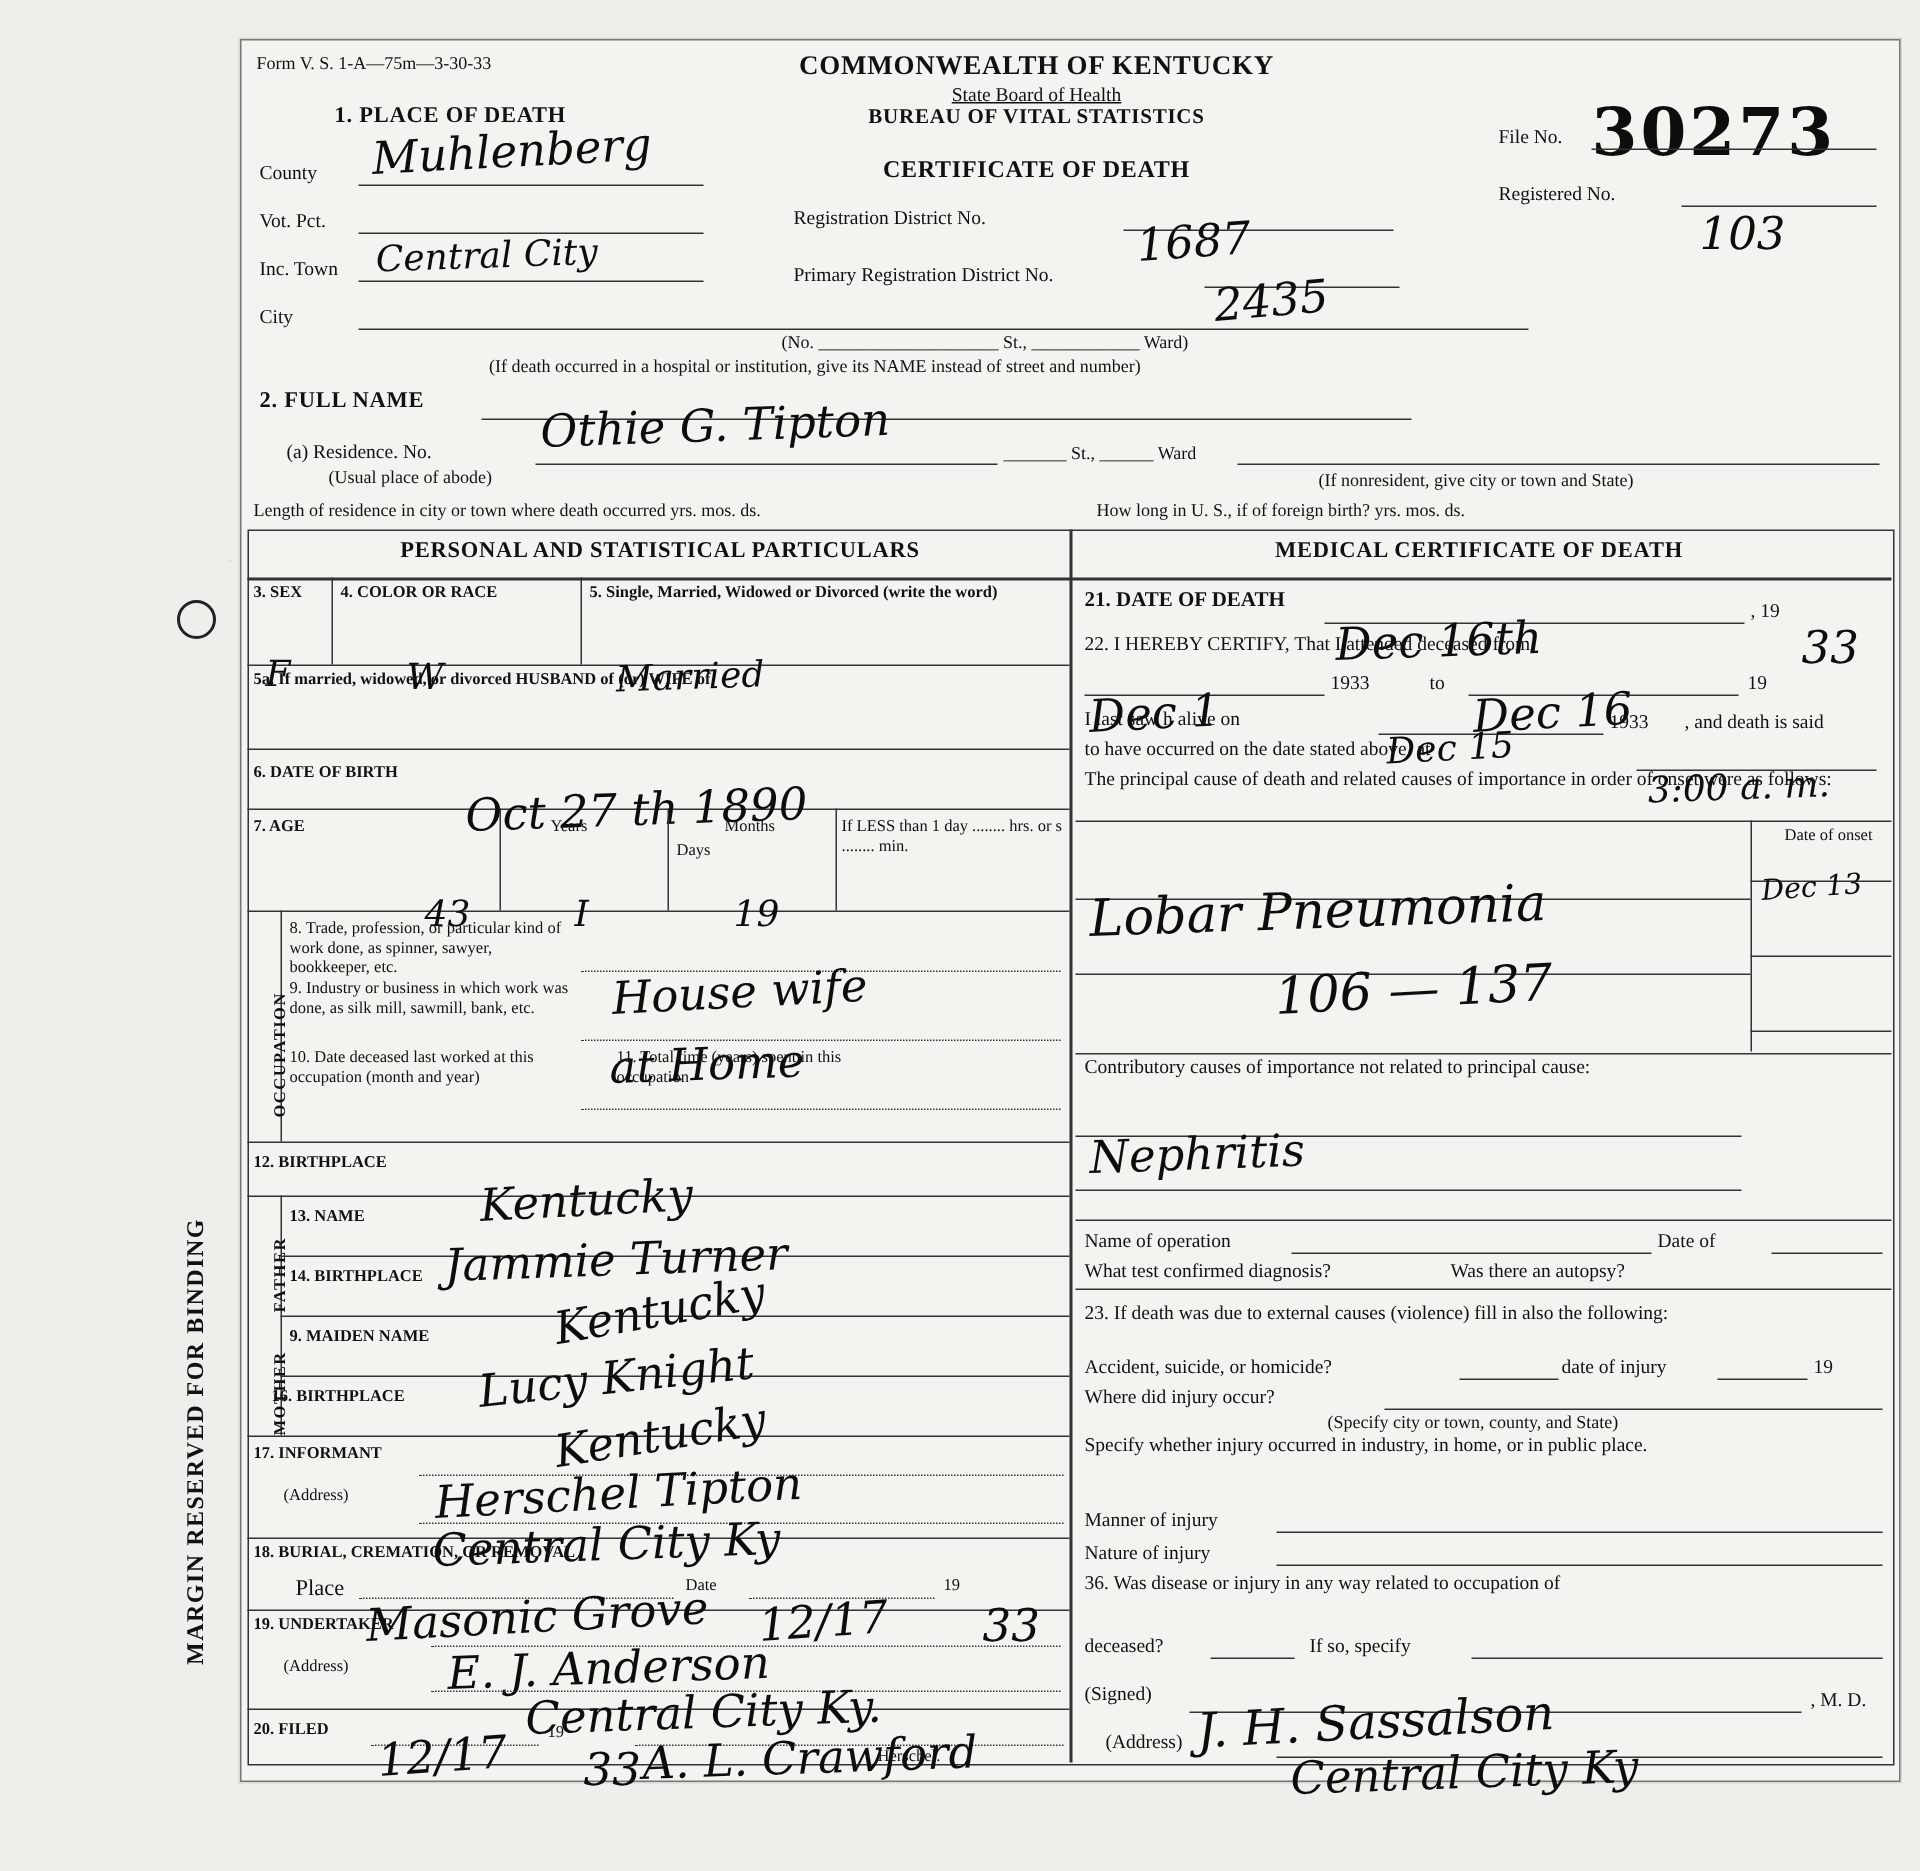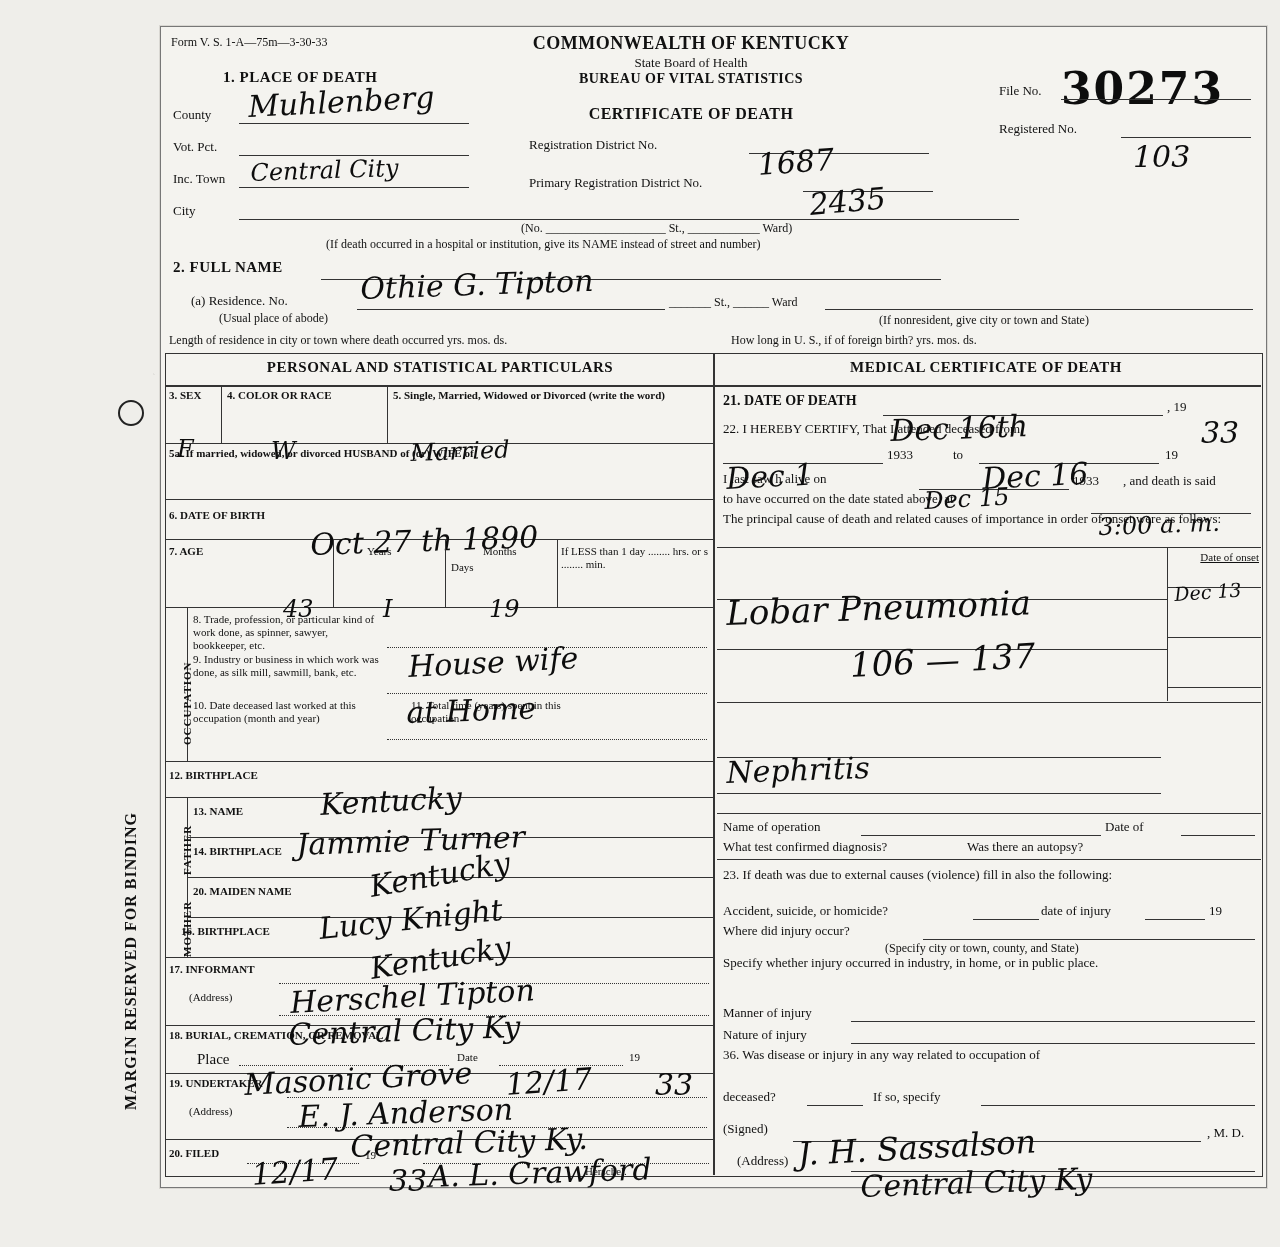--- a/index.html
+++ b/index.html
@@ -77,21 +77,21 @@
     <div class="vert xsmall" style="left:146px;top:1120px;font-size:11px;">tions on back of certificate.</div>
 
     <div style="position:absolute;left:58px;top:400px;width:22px;height:22px;border:2px solid #222;border-radius:50%;"></div>
   </div>
 
   <div class="cert">
 
     <div class="t xsmall" style="left:10px;top:8px;font-size:12px;">Form V. S. 1-A—75m—3-30-33</div>
 
     <div class="hdr-center b" style="left:300px;top:6px;width:460px;font-size:18px;letter-spacing:.5px;">COMMONWEALTH OF KENTUCKY</div>
-    <div class="hdr-center" style="left:300px;top:28px;width:460px;font-size:13px;">State Board of Health</div>
+    <div class="hdr-center" style="left:300px;top:28px;width:460px;font-size:13px;text-decoration:underline;">State Board of Health</div>
     <div class="hdr-center b" style="left:300px;top:44px;width:460px;font-size:14px;letter-spacing:.5px;">BUREAU OF VITAL STATISTICS</div>
     <div class="hdr-center b" style="left:300px;top:78px;width:460px;font-size:16px;letter-spacing:.5px;">CERTIFICATE OF DEATH</div>
 
     <div class="hw" style="left:900px;top:36px;font-size:44px;font-style:normal;font-weight:bold;letter-spacing:2px;">30273</div>
 
     <div class="t b" style="left:62px;top:42px;font-size:15px;letter-spacing:.5px;">1. PLACE OF DEATH</div>
 
     <div class="t small" style="left:12px;top:80px;font-size:13px;">County</div>
     <div class="line" style="left:78px;top:96px;width:230px;"></div>
     <div class="hw big" style="left:88px;top:62px;transform:rotate(-3deg);">Muhlenberg</div>
@@ -209,21 +209,21 @@
     <div class="box" style="left:26px;top:810px;width:526px;height:0;border-top:1px solid #333;border-left:none;border-right:none;border-bottom:none;"></div>
     <div class="box" style="left:26px;top:850px;width:526px;height:0;border-top:1px solid #333;border-left:none;border-right:none;border-bottom:none;"></div>
     <div class="box" style="left:26px;top:890px;width:526px;height:0;border-top:1px solid #333;border-left:none;border-right:none;border-bottom:none;"></div>
 
     <div class="t b xsmall" style="left:32px;top:778px;font-size:11px;">13. NAME</div>
     <div class="hw big" style="left:136px;top:800px;transform:rotate(-2deg);">Jammie Turner</div>
 
     <div class="t b xsmall" style="left:32px;top:818px;font-size:11px;">14. BIRTHPLACE</div>
     <div class="hw big" style="left:212px;top:842px;transform:rotate(-10deg);">Kentucky</div>
 
-    <div class="t b xsmall" style="left:32px;top:858px;font-size:11px;">20. MAIDEN NAME</div>
+    <div class="t b xsmall" style="left:32px;top:858px;font-size:11px;">9. MAIDEN NAME</div>
     <div class="hw big" style="left:160px;top:884px;transform:rotate(-6deg);">Lucy Knight</div>
 
     <div class="t b xsmall" style="left:20px;top:898px;font-size:11px;">16. BIRTHPLACE</div>
     <div class="hw big" style="left:212px;top:924px;transform:rotate(-9deg);">Kentucky</div>
 
     <div class="box" style="left:4px;top:930px;width:548px;height:68px;border-left:none;border-right:none;border-top:none;"></div>
     <div class="t b xsmall" style="left:8px;top:936px;font-size:11px;">17. INFORMANT</div>
     <div class="dot" style="left:118px;top:956px;width:430px;"></div>
     <div class="hw big" style="left:130px;top:958px;transform:rotate(-3deg);">Herschel Tipton</div>
     <div class="t xsmall" style="left:28px;top:964px;font-size:11px;">(Address)</div>
@@ -280,31 +280,32 @@
     <div class="t small" style="left:962px;top:446px;font-size:13px;">, and death is said</div>
 
     <div class="t small" style="left:562px;top:464px;font-size:13px;">to have occurred on the date stated above, at</div>
     <div class="hw med" style="left:938px;top:486px;transform:rotate(-2deg);">3:00 a. m.</div>
     <div class="line" style="left:930px;top:486px;width:160px;"></div>
 
     <div class="t small" style="left:562px;top:484px;font-size:13px;width:500px;white-space:normal;line-height:1.2;">The principal cause of death and related causes of importance in order of onset were as follows:</div>
 
     <div class="box" style="left:556px;top:520px;width:544px;height:154px;border-left:none;border-right:none;"></div>
     <div class="box" style="left:1006px;top:520px;width:0;height:154px;border-left:1px solid #333;border-top:none;border-right:none;border-bottom:none;"></div>
-    <div class="t xsmall" style="left:1018px;top:524px;font-size:11px;width:80px;white-space:normal;text-align:right;line-height:1.15;text-decoration:underline;">Date of onset</div>
+    <div class="t xsmall" style="left:1018px;top:524px;font-size:11px;width:80px;white-space:normal;text-align:center;line-height:1.15;">Date of onset</div>
     <div class="box" style="left:556px;top:572px;width:450px;height:0;border-top:1px solid #333;border-left:none;border-right:none;border-bottom:none;"></div>
     <div class="box" style="left:1006px;top:560px;width:94px;height:0;border-top:1px solid #333;border-left:none;border-right:none;border-bottom:none;"></div>
     <div class="box" style="left:556px;top:622px;width:450px;height:0;border-top:1px solid #333;border-left:none;border-right:none;border-bottom:none;"></div>
     <div class="box" style="left:1006px;top:610px;width:94px;height:0;border-top:1px solid #333;border-left:none;border-right:none;border-bottom:none;"></div>
     <div class="box" style="left:1006px;top:660px;width:94px;height:0;border-top:1px solid #333;border-left:none;border-right:none;border-bottom:none;"></div>
 
     <div class="hw" style="left:566px;top:566px;font-size:34px;transform:rotate(-2deg);">Lobar Pneumonia</div>
     <div class="hw" style="left:690px;top:618px;font-size:34px;transform:rotate(-3deg);">106 — 137</div>
     <div class="hw sm" style="left:1014px;top:556px;transform:rotate(-4deg);">Dec 13</div>
 
+    <div class="t small" style="left:562px;top:676px;font-size:13px;width:430px;white-space:normal;line-height:1.2;">Contributory causes of importance not related to principal cause:</div>
     <div class="line" style="left:556px;top:730px;width:444px;"></div>
     <div class="hw big" style="left:566px;top:728px;transform:rotate(-2deg);">Nephritis</div>
     <div class="line" style="left:556px;top:766px;width:444px;"></div>
     <div class="box" style="left:556px;top:786px;width:544px;height:0;border-top:1px solid #333;border-left:none;border-right:none;border-bottom:none;"></div>
 
     <div class="t small" style="left:562px;top:792px;font-size:13px;">Name of operation</div>
     <div class="line" style="left:700px;top:808px;width:240px;"></div>
     <div class="t small" style="left:944px;top:792px;font-size:13px;">Date of</div>
     <div class="line" style="left:1020px;top:808px;width:74px;"></div>
 

